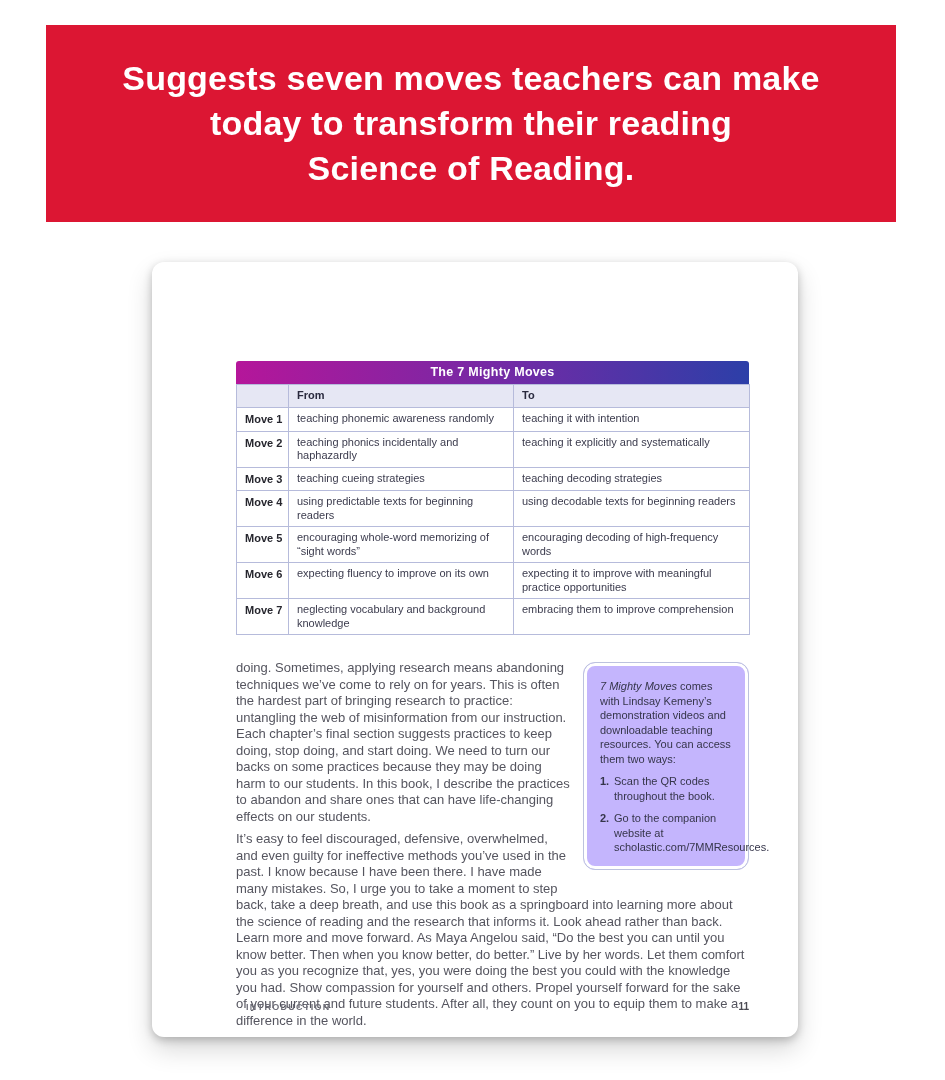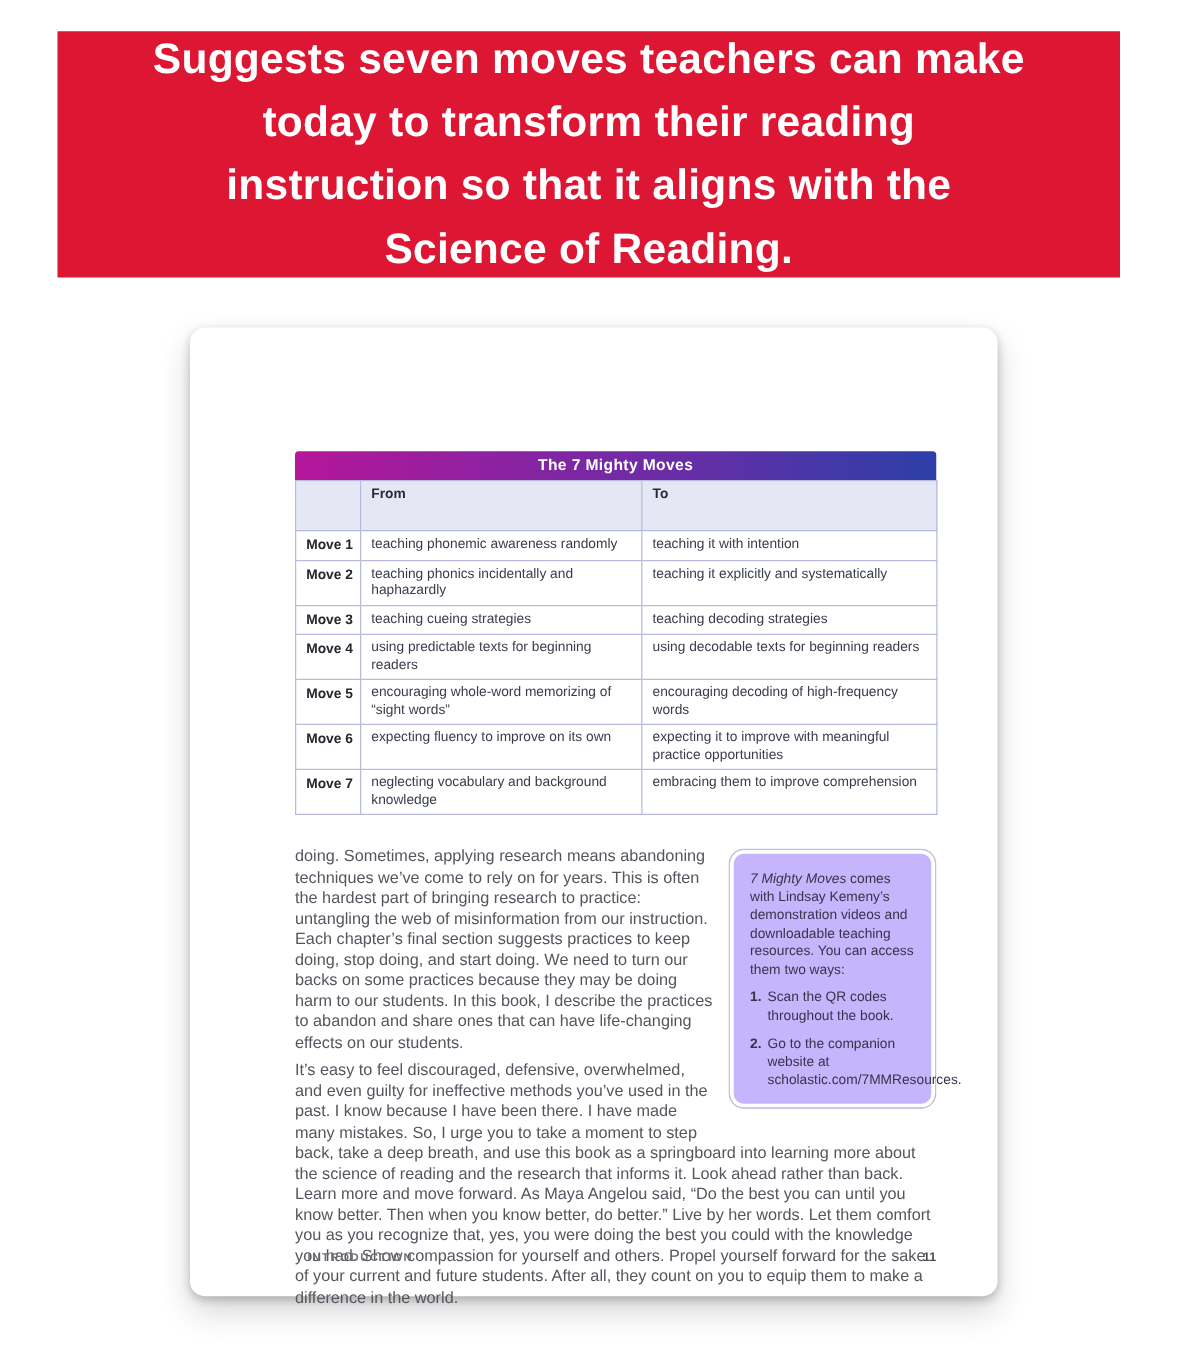--- a/index.html
+++ b/index.html
@@ -3,21 +3,21 @@
 <meta charset="utf-8">
 <style>
   * { margin: 0; padding: 0; box-sizing: border-box; }
   html, body { width: 945px; height: 1080px; background: #ffffff; overflow: hidden; }
   body { font-family: "Liberation Sans", "DejaVu Sans", sans-serif; position: relative; }
 
   
   .banner {
     position: absolute; left: 46px; top: 25px; width: 850px; height: 197px;
     background: #dc1633; color: #ffffff;
-    display: flex; flex-direction: column; justify-content: space-between; align-items: center;
+    display: flex; flex-direction: column; justify-content: center; align-items: center;
     text-align: center; font-weight: 700; font-size: 34px; line-height: 45px;
     letter-spacing: 0.2px;
   }
 
   
   .page {
     position: absolute; left: 152px; top: 262px; width: 646px; height: 775px;
     background: #ffffff; border-radius: 12px;
     box-shadow: 0 3px 8px rgba(0,0,0,0.22), 0 12px 26px rgba(0,0,0,0.16);
   }
@@ -32,21 +32,21 @@
     margin-top: 24px;
   }
   table.moves { width: 513px; border-collapse: collapse; table-layout: fixed; }
   table.moves col.c-label { width: 52px; }
   table.moves col.c-from  { width: 225px; }
   table.moves col.c-to    { width: 236px; }
   table.moves th, table.moves td {
     border: 1px solid #b6bbdb; font-size: 11px; line-height: 13.5px;
     padding: 4px 8px; vertical-align: top; text-align: left; color: #3b3b4d;
   }
-  table.moves th { background: #e6e7f4; font-weight: 700; color: #2a2a3e; height: 40px; }
+  table.moves th { background: #e6e7f4; font-weight: 700; color: #2a2a3e; height: 23px; }
   table.moves td.lbl { font-weight: 700; color: #26262e; text-align: center; white-space: nowrap; padding-top: 5px; }
   table.moves th.corner { background: #e6e7f4; }
   table.moves tr.r-tall td { height: 33px; }
 
   
   .content { margin-top: 25px; width: 513px; font-size: 13px; line-height: 16.5px; color: #55555f; }
   .content p + p { margin-top: 6px; }
 
   .aside {
     float: right; width: 166px; margin: 2px 0 26px 12px;
@@ -66,21 +66,20 @@
   }
   .footer-section { font-size: 9px; font-weight: 700; letter-spacing: 1.3px; color: #6e6e78; }
   .footer-page { font-size: 10px; font-weight: 700; color: #4a4a52; }
 </style>
 </head>
 <body>
 
 <div class="banner">
   <div>Suggests seven moves teachers can make</div>
   <div>today to transform their reading</div>
-  <div>instruction so that it aligns with the</div>
   <div>Science of Reading.</div>
 </div>
 
 <div class="page">
   <div class="page-inner">
 
     <div>
       <div class="tbl-title">The 7 Mighty Moves</div>
       <table class="moves">
         <colgroup>

